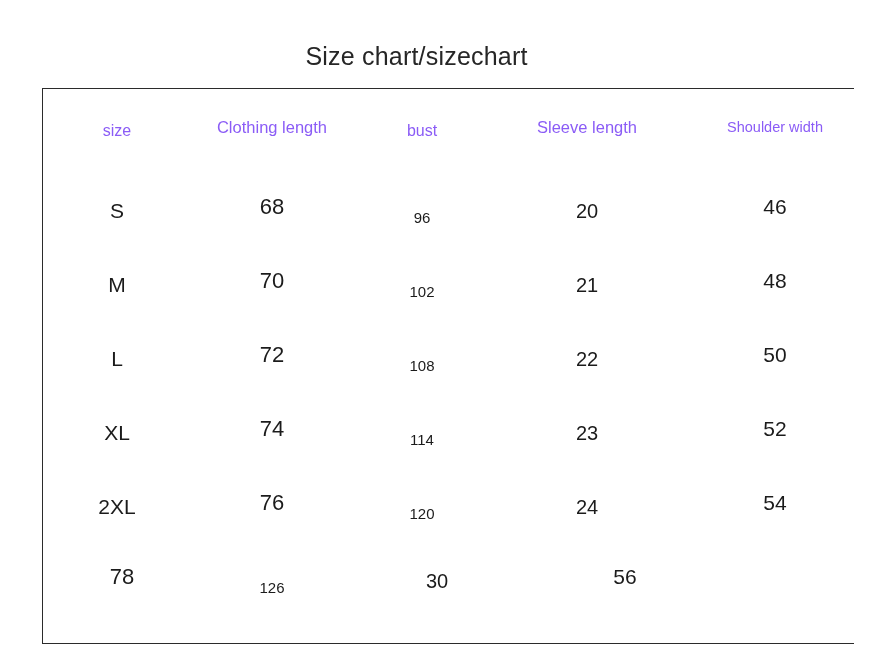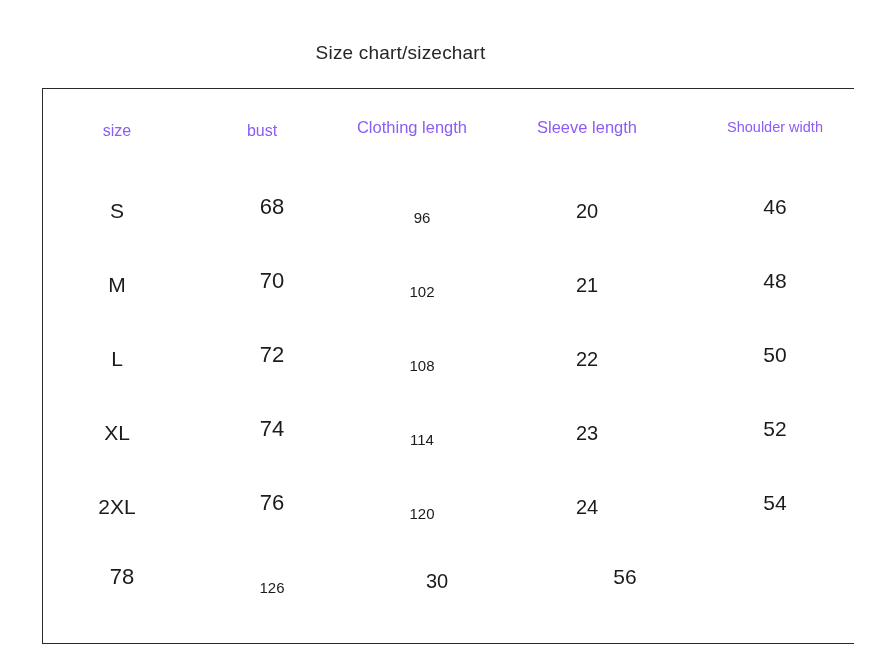--- a/index.html
+++ b/index.html
@@ -16,24 +16,24 @@
     overflow: hidden;
   }
   .page {
     position: relative;
     width: 869px;
     height: 649px;
   }
   .chart-title {
     position: absolute;
     top: 42px;
-    left: 0;
+    left: 16px;
     width: 801px;
     text-align: center;
-    font-size: 19px;
+    font-size: 25px;
     color: #262626;
     letter-spacing: 0.2px;
   }
   .table-frame {
     position: absolute;
     left: 42px;
     top: 88px;
     width: 812px;
     height: 556px;
     border: 1px solid #2b2b2b;
@@ -100,22 +100,22 @@
 <div class="page">
 
   <div class="chart-title">Size chart/sizechart</div>
 
   <div class="table-frame"></div>
 
   <div class="grid">
 
     <div class="row header-row">
       <div class="cell c0 header-cell h0">size</div>
+      <div class="cell c1 header-cell h1 nudge-up">Clothing length</div>
       <div class="cell c2 header-cell h2">bust</div>
-      <div class="cell c1 header-cell h1 nudge-up">Clothing length</div>
       <div class="cell c3 header-cell h3 nudge-up">Sleeve length</div>
       <div class="cell c4 header-cell h4 nudge-up">Shoulder width</div>
     </div>
 
     <div class="row data-row">
       <div class="cell c0 size-cell">S</div>
       <div class="cell c1 v1 nudge-up">68</div>
       <div class="cell c2 v2 nudge-down">96</div>
       <div class="cell c3 v3">20</div>
       <div class="cell c4 v4 nudge-up">46</div>

